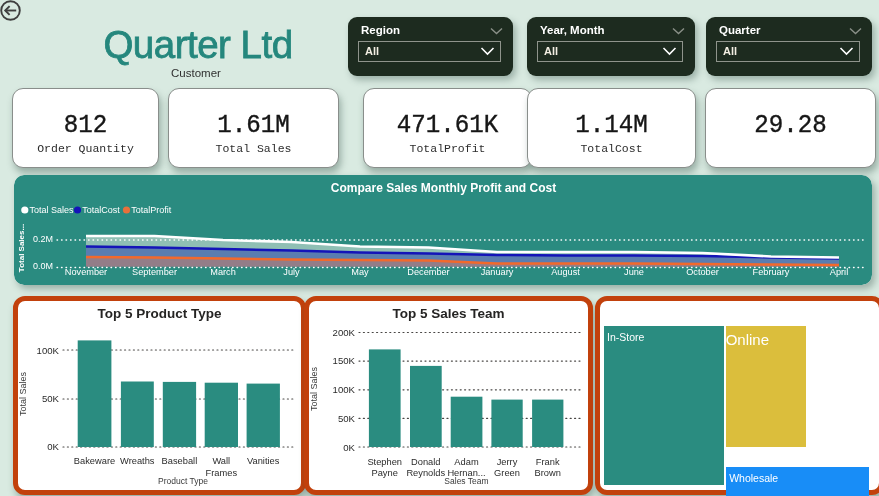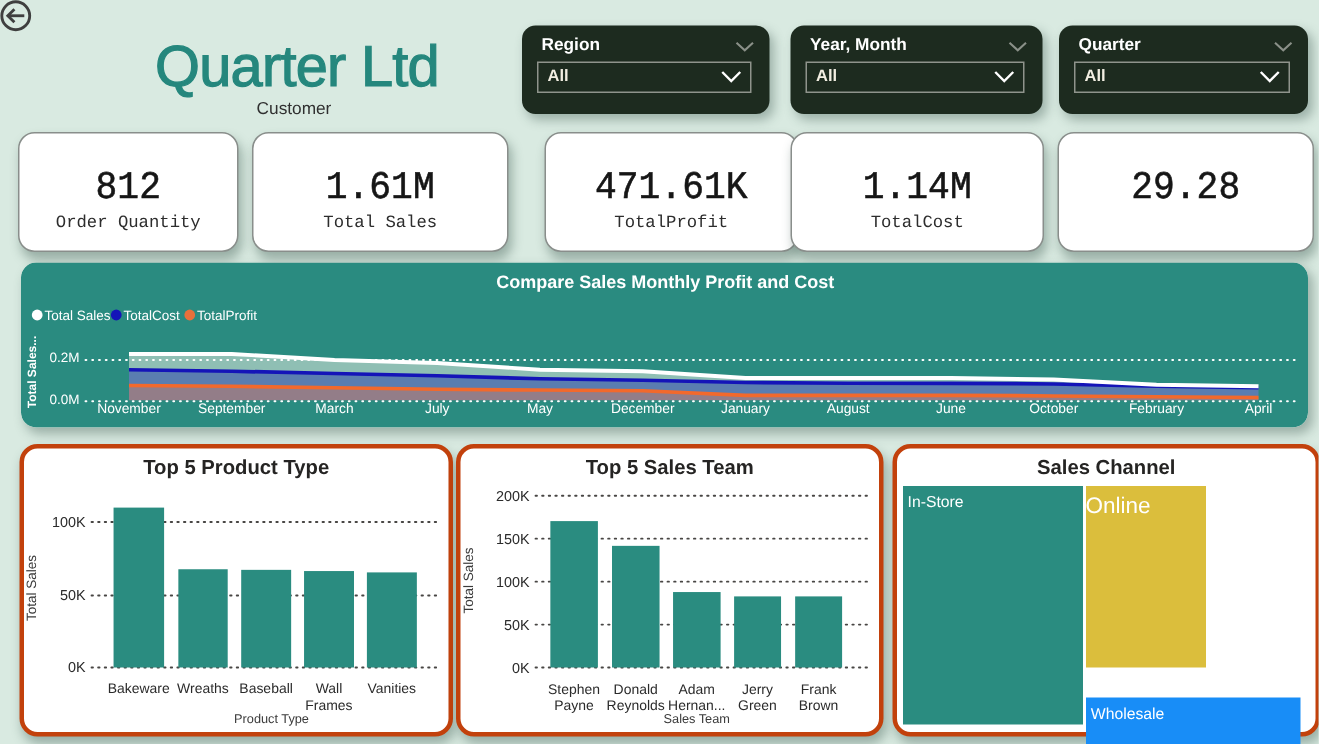--- a/index.html
+++ b/index.html
@@ -7,21 +7,21 @@
   .abs{position:absolute;}
   .card{position:absolute;background:#fff;border:1px solid #898e8b;border-radius:11px;box-shadow:2px 5px 7px rgba(55,85,75,0.40);top:88px;height:78px;text-align:center;font-family:Liberation Mono, monospace;}
   .card .num{position:absolute;top:23px;width:100%;line-height:1;font-size:26px;color:#161616;-webkit-text-stroke:0.4px #161616;transform:scaleX(0.93);}
   .card .lbl{position:absolute;top:54px;width:100%;line-height:1;font-size:11.5px;color:#2d2d2d;}
   .filter{position:absolute;background:#1D2B1F;border-radius:9px;top:17px;height:59px;box-shadow:3px 4px 7px rgba(40,70,60,0.35);}
   .filter .flabel{position:absolute;left:13px;top:7px;color:#fff;font-weight:bold;font-size:11.5px;}
   .filter .fchev{position:absolute;right:10px;top:10px;}
   .filter .fdrop{position:absolute;left:10px;right:12px;top:24px;height:19px;border:1px solid #8f948c;padding-left:20px;}
   .filter .fall{position:absolute;left:6px;top:3px;color:#f2eee2;font-weight:bold;font-size:11px;}
   .filter .dchev{position:absolute;right:5px;top:4px;}
-  .panel{position:absolute;background:#fff;border:3px solid #c2410c;border-radius:12px;top:296px;height:189px;box-shadow:2px 5px 7px rgba(55,85,75,0.40);}
+  .panel{position:absolute;background:#fff;border:5px solid #c2410c;border-radius:12px;top:296px;height:189px;box-shadow:2px 5px 7px rgba(55,85,75,0.40);}
   .ptitle{position:absolute;width:100%;text-align:center;top:6px;font-size:13.5px;font-weight:bold;color:#252423;line-height:1;}
 </style>
 </head>
 <body>
 
 <svg class="abs" style="left:0px;top:0px" width="22" height="22" viewBox="0 0 22 22">
   <circle cx="10.5" cy="10.5" r="9.3" fill="none" stroke="#3f3f3f" stroke-width="1.9"></circle>
   <line x1="5.2" y1="10.5" x2="16.2" y2="10.5" stroke="#3f3f3f" stroke-width="1.9"></line>
   <polyline points="9.6,6.1 5.2,10.5 9.6,14.9" fill="none" stroke="#3f3f3f" stroke-width="1.9" stroke-linecap="butt"></polyline>
 </svg>
@@ -195,17 +195,16 @@
         <text x="199" y="175.5">Green</text>
       <text x="239.7" y="164.5">Frank</text>
         <text x="239.7" y="175.5">Brown</text>
     </g>
     <text x="158.5" y="184" fill="#3a3a3a" font-size="8.5" text-anchor="middle">Sales Team</text>
     <text x="9" y="89" fill="#3a3a3a" font-size="9" text-anchor="middle" transform="rotate(-90 9 89)">Total Sales</text>
   </svg>
 </div>
 
 <div class="panel" style="left:595px;width:279px;">
-  <div class="ptitle">Sales Channel</div>
   <div class="abs" style="left:3.5px;top:24.6px;width:120.4px;height:159.5px;background:#2A8C80;color:#fff;font-size:10.5px;line-height:1.1;padding:6px 0 0 3.5px;box-sizing:border-box;">In-Store</div>
   <div class="abs" style="left:125.7px;top:24.6px;width:80.3px;height:121.6px;background:#DBBE3C;color:#fff;font-size:15px;line-height:1.1;padding:6px 0 0 0;box-sizing:border-box;">Online</div>
   <div class="abs" style="left:125.7px;top:166px;width:142.9px;height:35.9px;background:#188DF7;color:#fff;font-size:10.5px;line-height:1.1;padding:6px 0 0 3.5px;box-sizing:border-box;">Wholesale</div>
 </div>
 
 </body></html>

